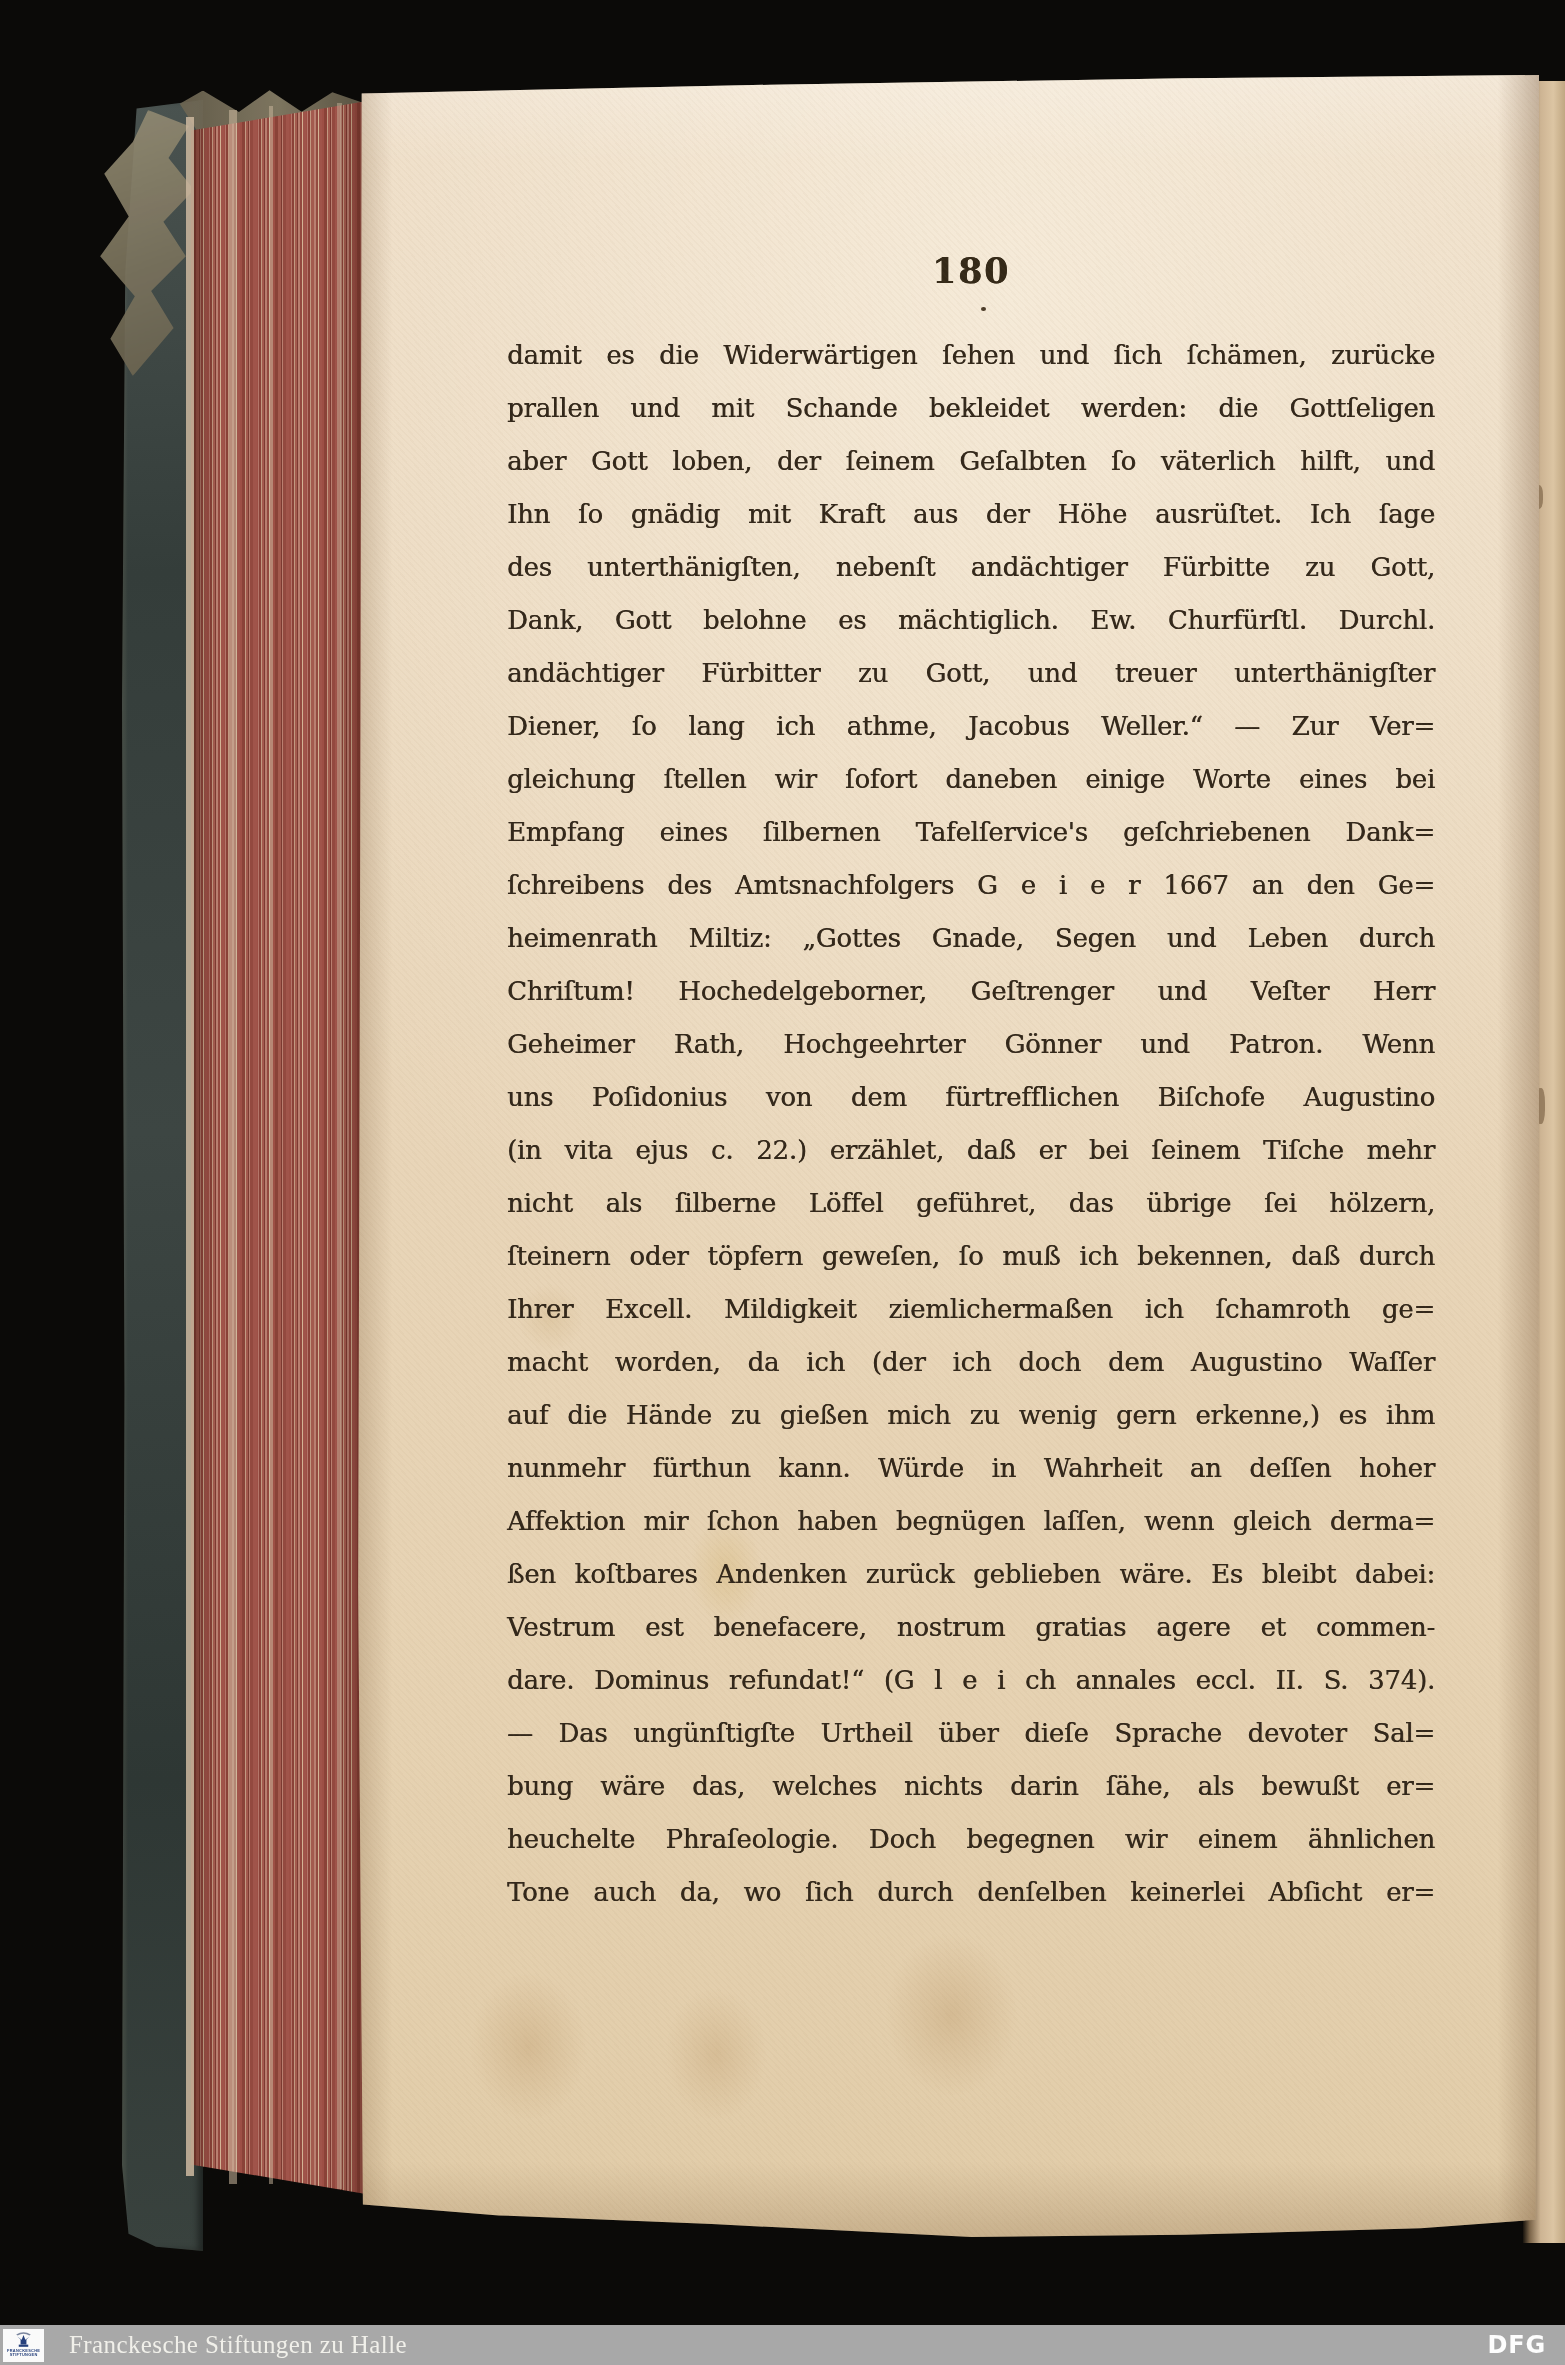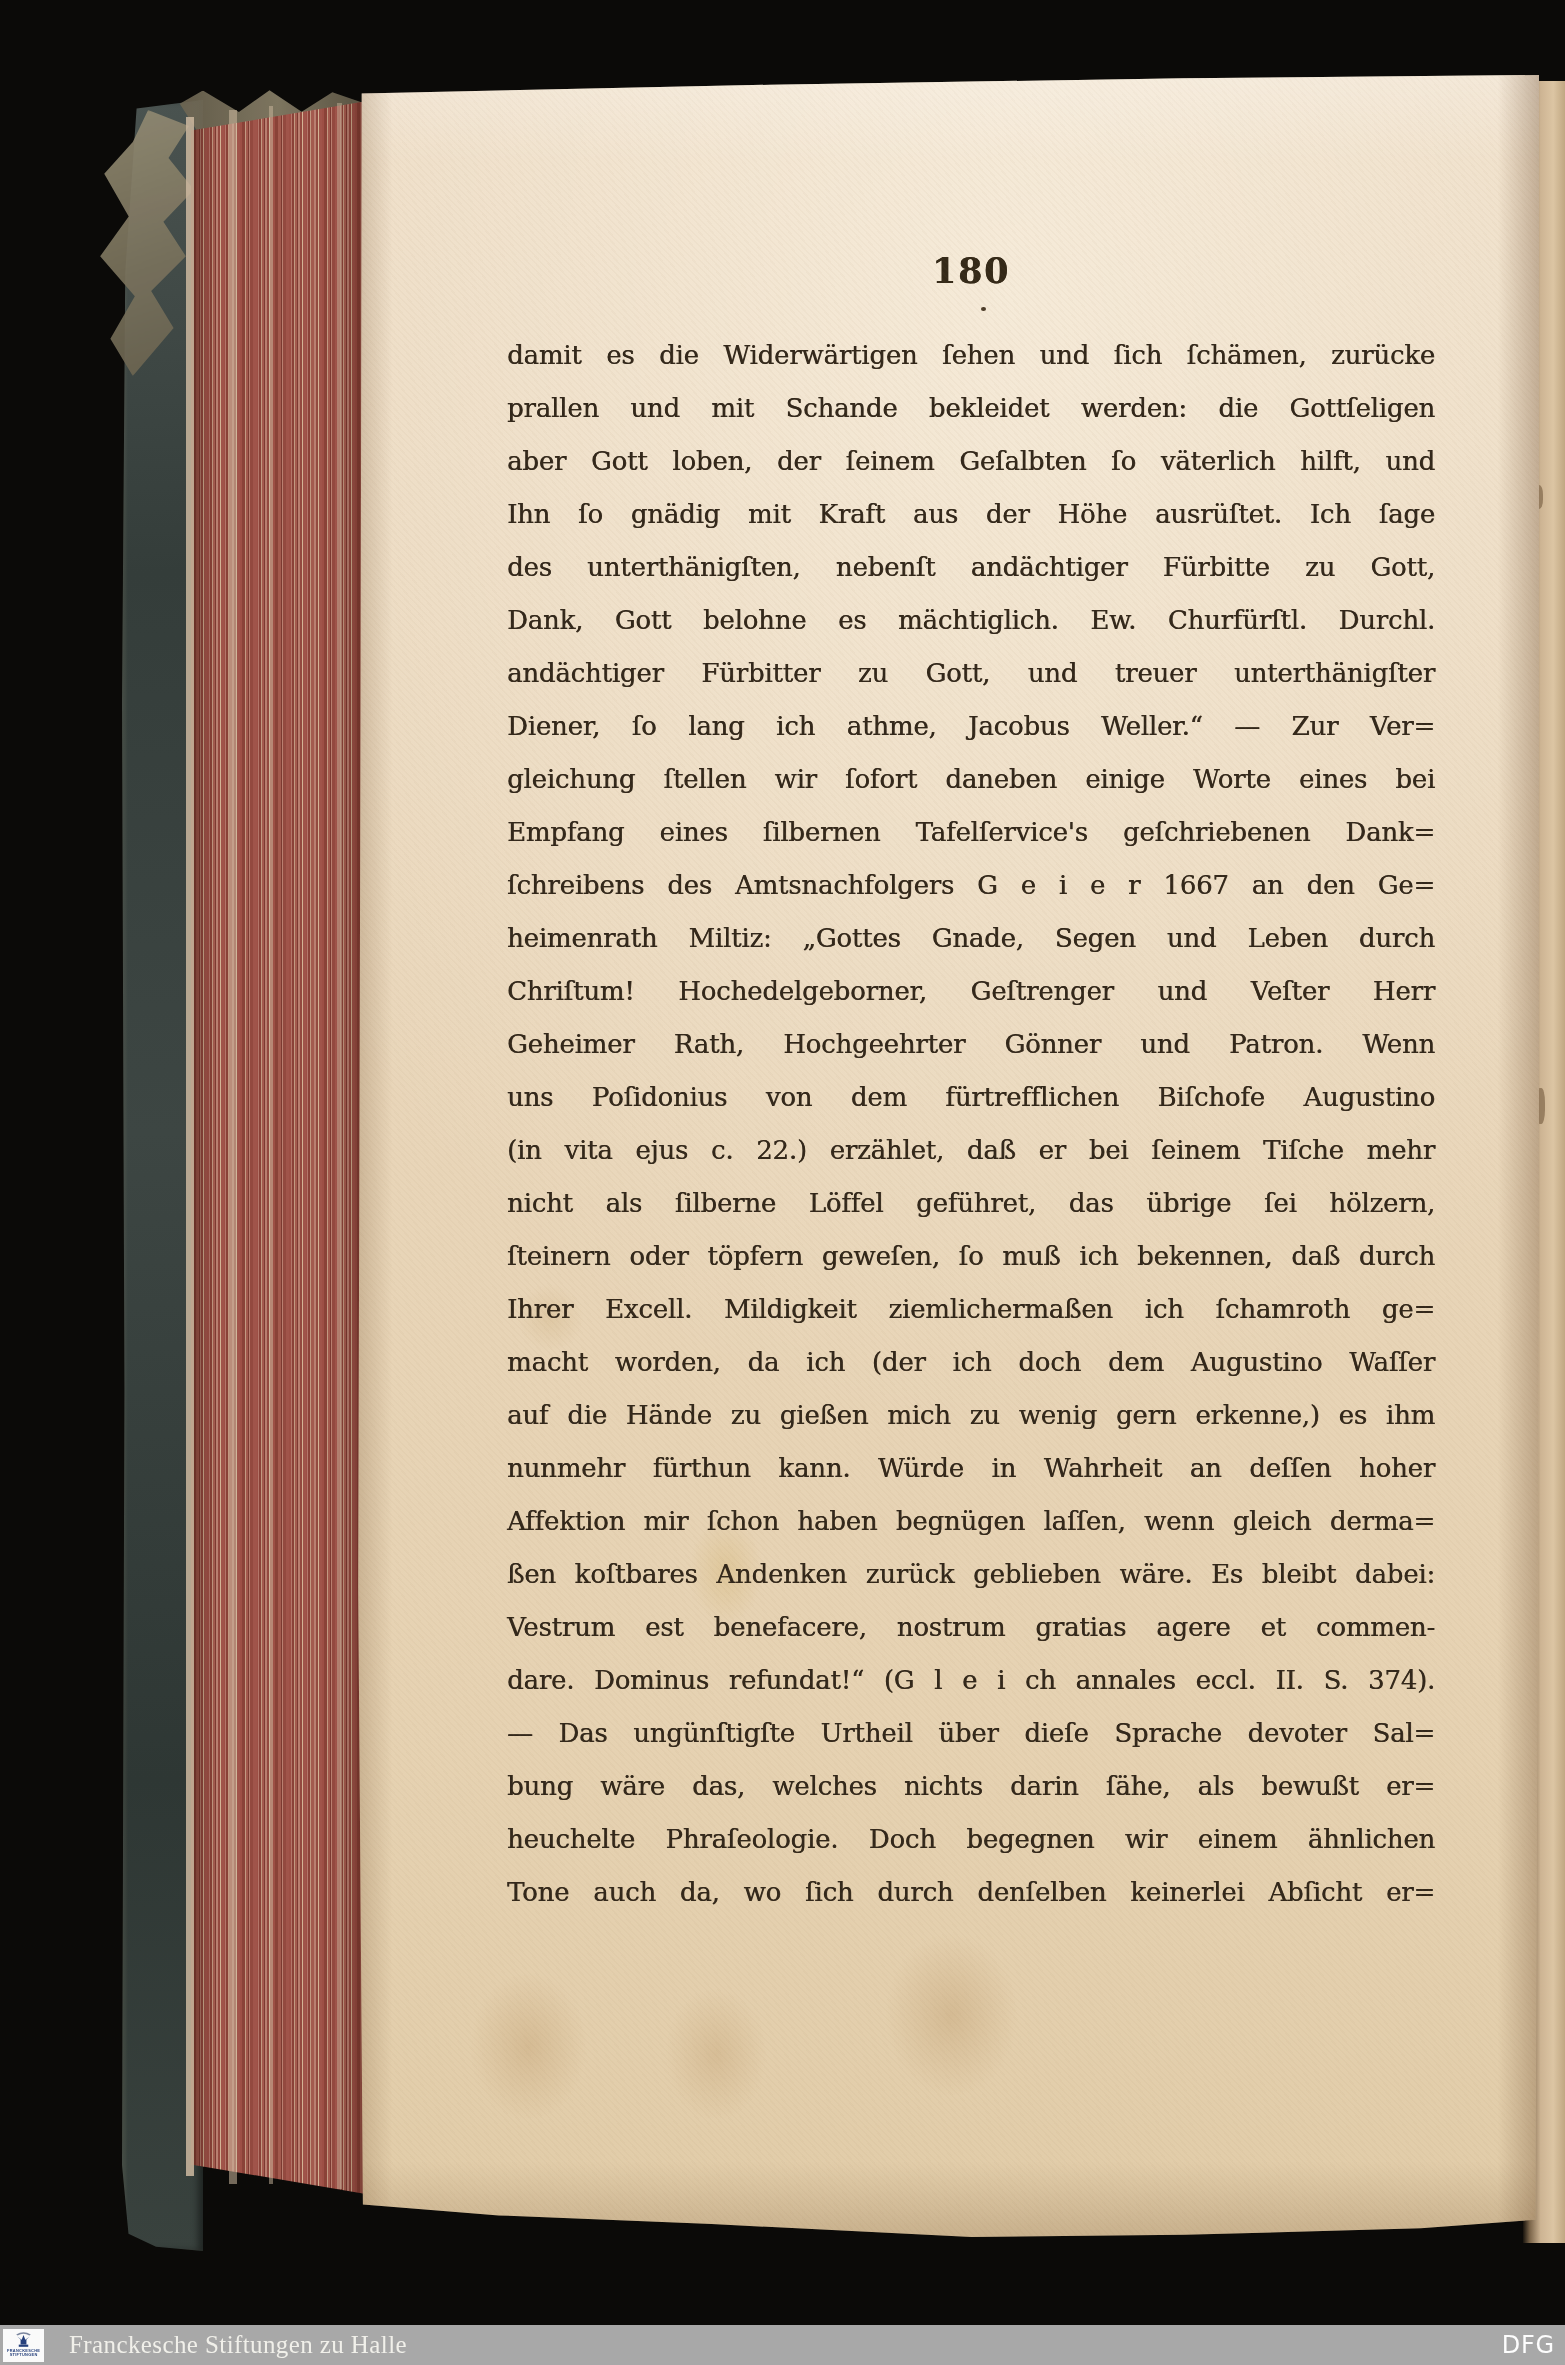--- a/index.html
+++ b/index.html
@@ -99,22 +99,22 @@
   .logo-box svg{display:block;margin-top:0.8px;}
   .logo-caption{
     font-family:"Liberation Sans",sans-serif;font-weight:bold;color:#26407c;
     font-size:3.9px;line-height:4.3px;letter-spacing:0.3px;text-align:center;white-space:nowrap;
   }
   .institution-name{
     position:absolute;left:49px;top:0;height:47px;line-height:39px;
     font-family:"Liberation Serif",serif;font-size:25px;color:#f1f0ea;letter-spacing:0.4px;margin-left:20px;
   }
   .dfg-logo{
-    position:absolute;right:11px;top:0;height:41px;line-height:41px;
-    font-family:"DejaVu Sans",sans-serif;font-weight:normal;font-size:24px;color:#fdfdfd;letter-spacing:0.8px;
+    position:absolute;right:20px;top:0;height:41px;line-height:41px;
+    font-family:"DejaVu Sans",sans-serif;font-weight:bold;font-size:24px;color:#fdfdfd;letter-spacing:0.8px;
   }
 </style>
 </head>
 <body>
 
 <div class="scan">
 
   <div class="cover"></div>
   <div class="tatter-a"></div>
   <div class="tatter-b"></div>

